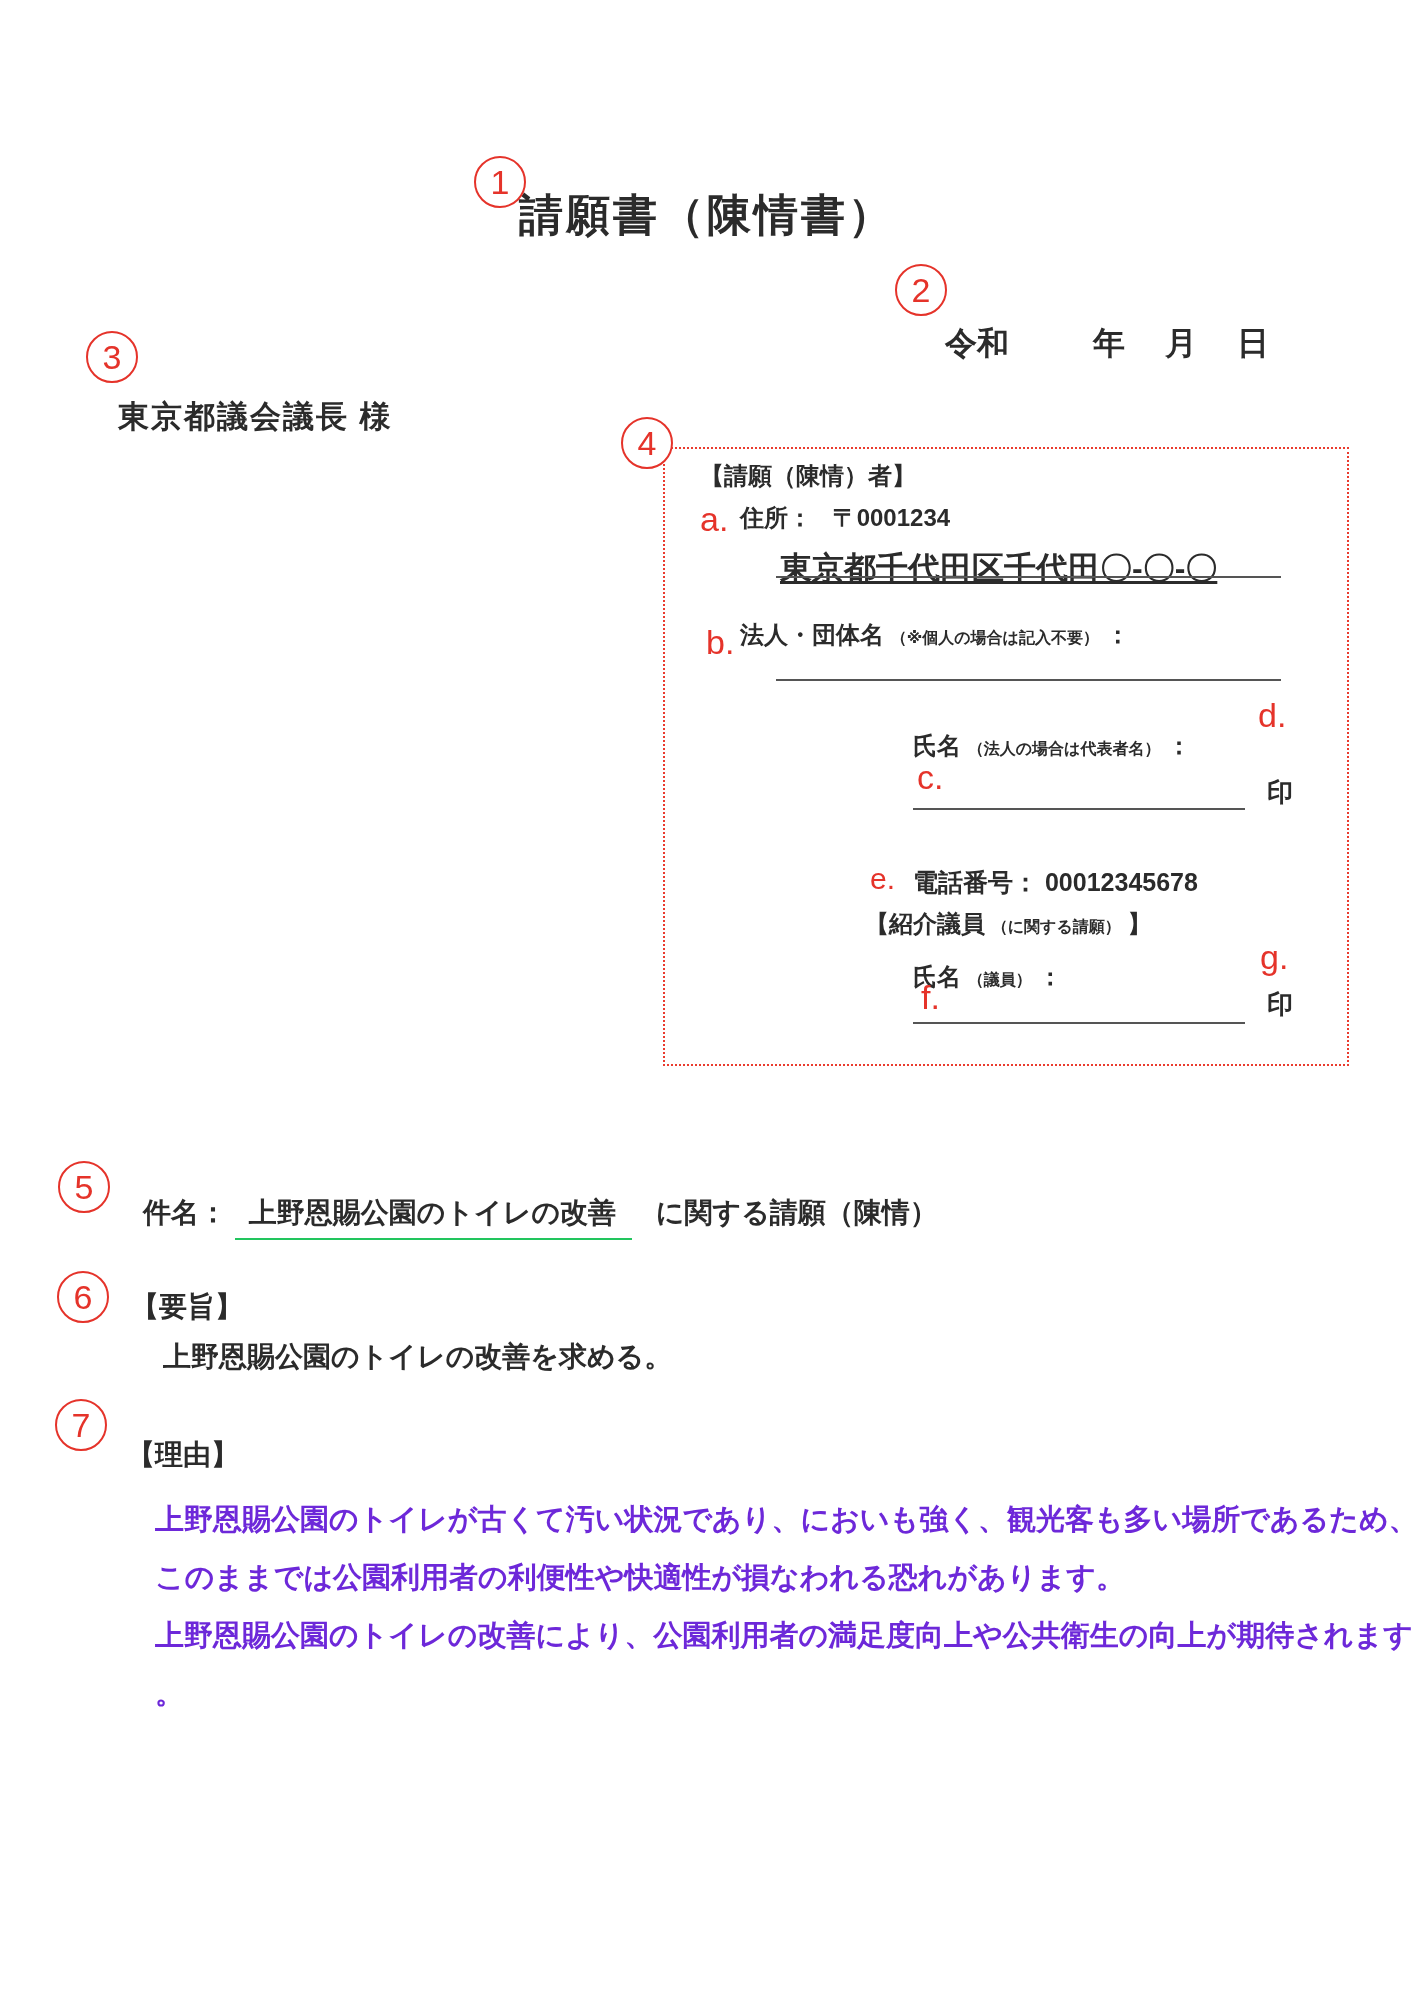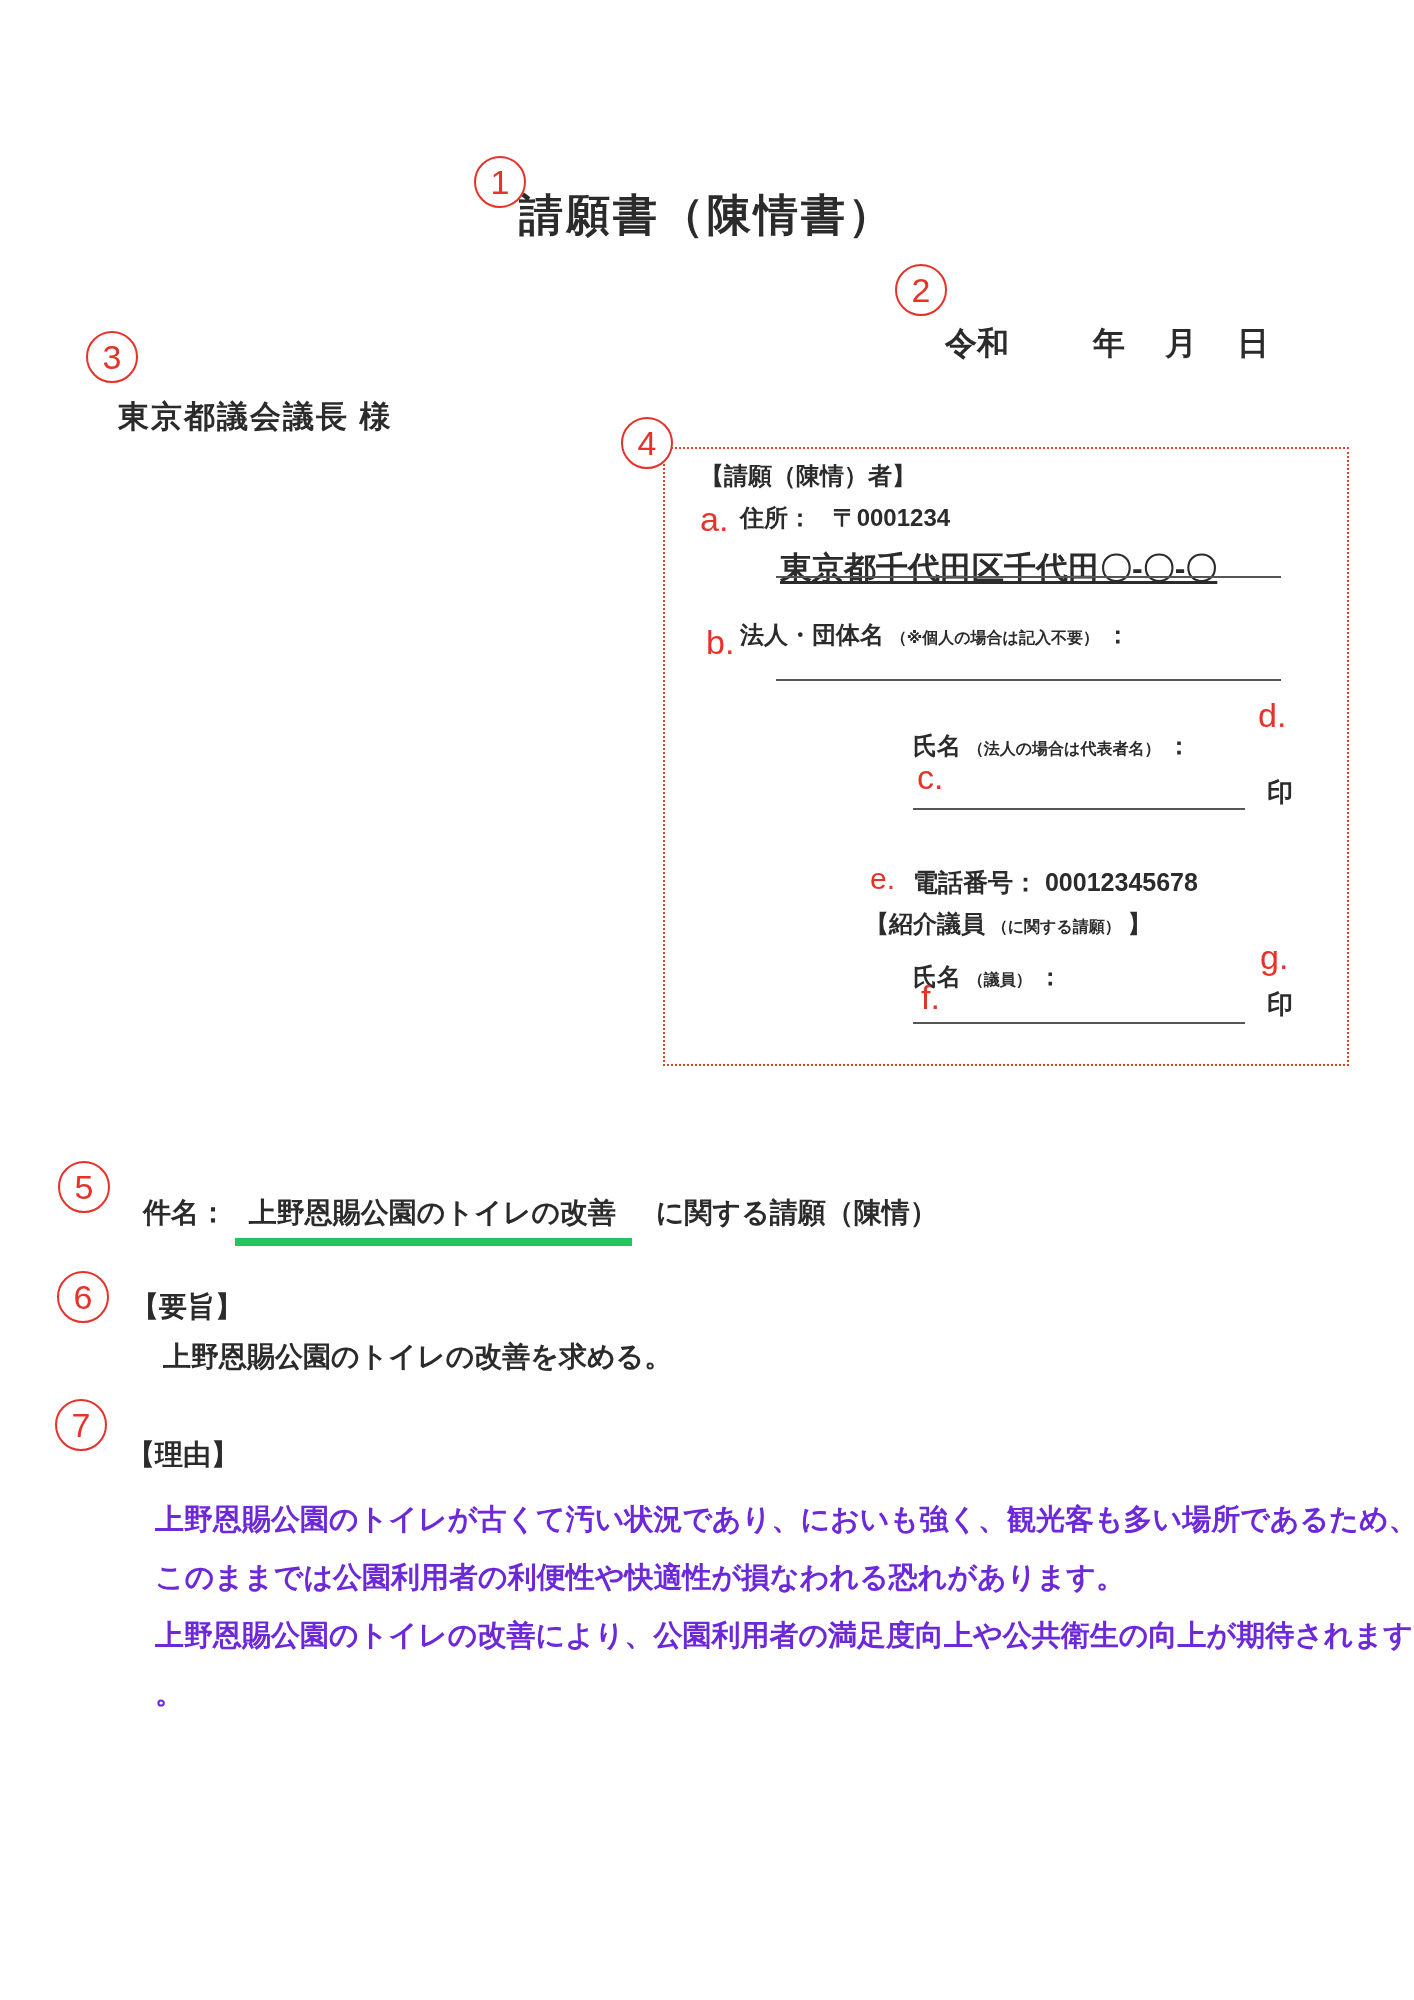--- a/index.html
+++ b/index.html
@@ -32,21 +32,21 @@
     left:663px;top:447px;width:686px;height:619px;
     border:2px dotted #ea3b2e;box-sizing:border-box;z-index:1;
   }
   .box-text{position:absolute;font-size:24px;font-weight:600;color:#2b2b2b;white-space:nowrap;}
   .small-note{font-size:16px;font-weight:600;}
   .fill-line{position:absolute;height:2px;background:#555555;}
   .seal{position:absolute;font-size:26px;font-weight:600;color:#2b2b2b;}
   .value-text{font-weight:600;}
   
   .subject-row{left:143px;top:1194px;font-size:28px;font-weight:600;color:#2b2b2b;white-space:nowrap;}
-  .subject-underlined{border-bottom:8px solid #22c55e;padding:0 16px 6px 14px;display:inline-block;}
+  .subject-underlined{border-bottom:2px solid #22c55e;padding:0 16px 6px 14px;display:inline-block;}
   .subject-suffix{margin-left:16px;}
   .sec-header{font-size:28px;font-weight:600;color:#2b2b2b;}
   .sec-body{font-size:28px;font-weight:600;color:#2b2b2b;white-space:nowrap;}
   .reason-lines{left:155px;top:1490px;width:1260px;}
   .reason-lines div{font-size:29px;font-weight:600;color:#6d28d9;line-height:58px;white-space:nowrap;}
 </style>
 </head>
 <body>
 
 <div class="circle" style="left:474px;top:156px;">1</div>

